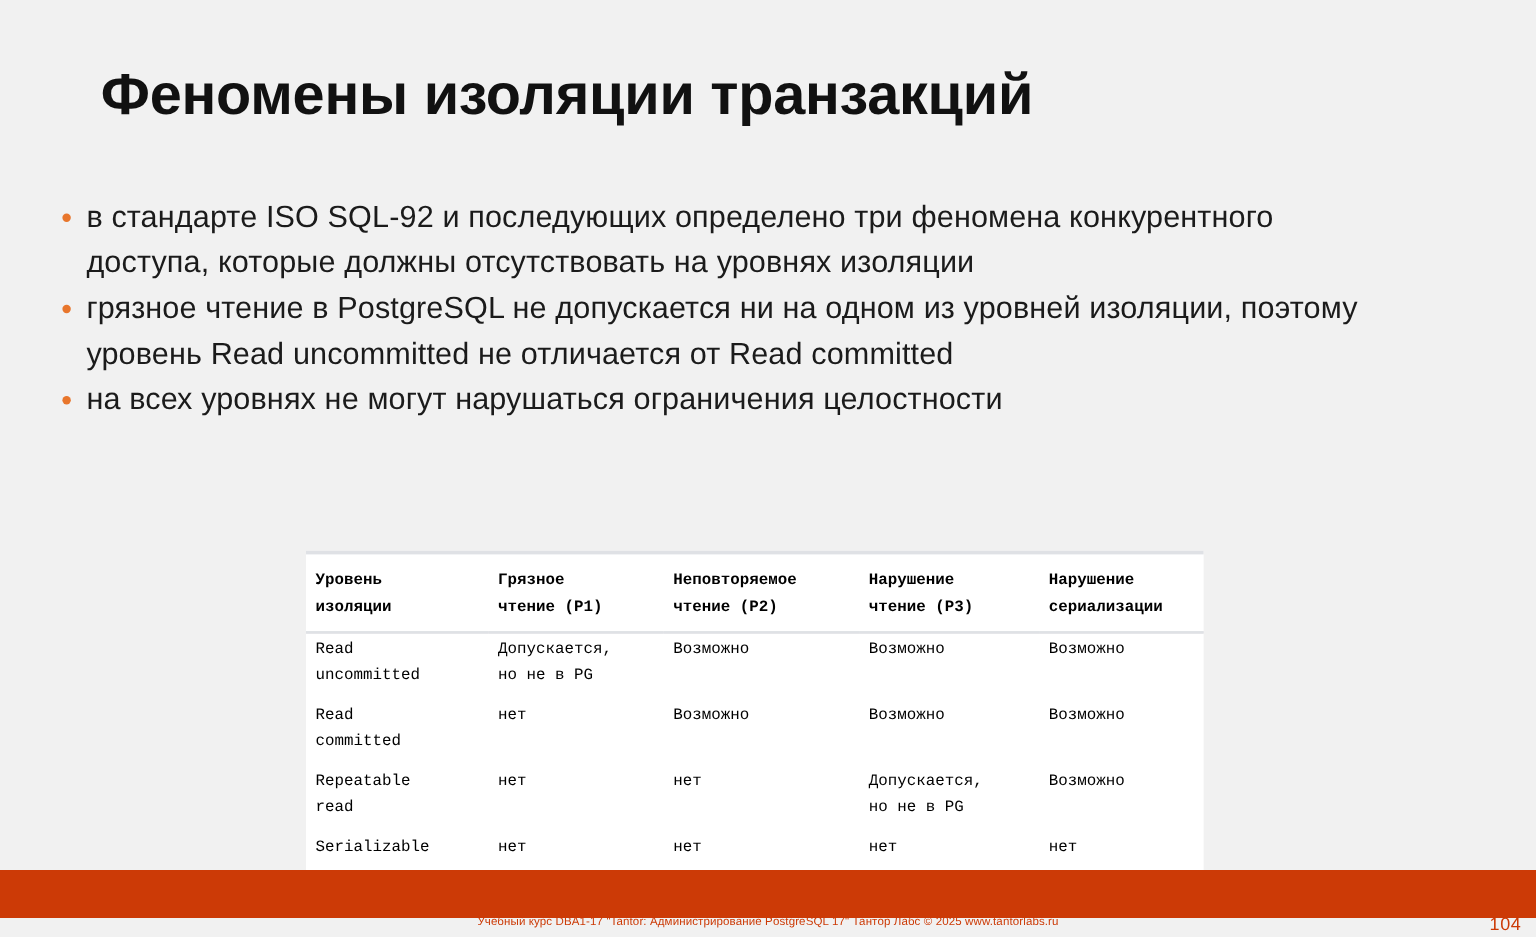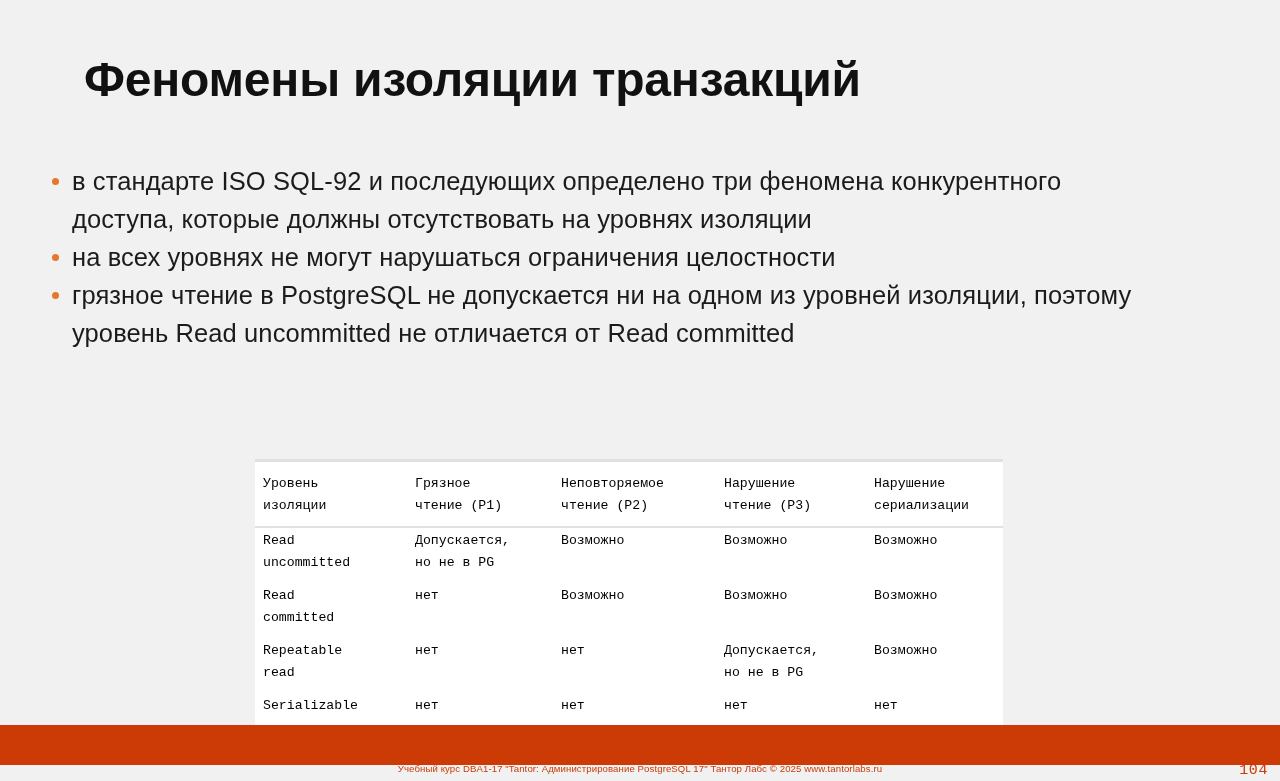--- a/index.html
+++ b/index.html
@@ -85,21 +85,21 @@
   table.phenomena-table {
     border-collapse: collapse;
     width: 100%;
     font-family: "Liberation Mono", "DejaVu Sans Mono", monospace;
     font-size: 13.2px;
     line-height: 21.5px;
     color: #000000;
     table-layout: fixed;
   }
   table.phenomena-table th {
-    font-weight: normal;
+    font-weight: bold;
     text-align: left;
     vertical-align: top;
     padding: 11px 8px 10px 8px;
     border-bottom: 2px solid #dfe1e5;
     white-space: pre-line;
   }
   table.phenomena-table td {
     text-align: left;
     vertical-align: top;
     padding: 2px 8px 10px 8px;
@@ -135,21 +135,21 @@
     letter-spacing: 0.1px;
     font-family: "Liberation Sans", "DejaVu Sans", sans-serif;
     white-space: nowrap;
   }
   .page-number {
     position: absolute;
     right: 12px;
     top: 762px;
     font-size: 15px;
     color: #cc3a06;
-    font-family: Liberation Mono, monospace;
+    font-family: Liberation Sans, sans-serif;
     letter-spacing: 0.6px;
   }
 
   
   .tantor-logo {
     position: absolute;
     right: 18px;
     top: 727px;
     width: 112px;
     height: 36px;
@@ -171,27 +171,27 @@
     <div class="bullet-item">
       <span class="bullet-marker">
         <span class="bullet-dot"></span>
       </span>
       <span class="bullet-text">в стандарте ISO SQL-92 и последующих определено три феномена конкурентного доступа, которые должны отсутствовать на уровнях изоляции</span>
     </div>
     <div class="bullet-item">
       <span class="bullet-marker">
         <span class="bullet-dot"></span>
       </span>
-      <span class="bullet-text">на всех уровнях не могут нарушаться ограничения целостности</span>
+      <span class="bullet-text">грязное чтение в PostgreSQL не допускается ни на одном из уровней изоляции, поэтому уровень Read uncommitted не отличается от Read committed</span>
     </div>
     <div class="bullet-item">
       <span class="bullet-marker">
         <span class="bullet-dot"></span>
       </span>
-      <span class="bullet-text">грязное чтение в PostgreSQL не допускается ни на одном из уровней изоляции, поэтому уровень Read uncommitted не отличается от Read committed</span>
+      <span class="bullet-text">на всех уровнях не могут нарушаться ограничения целостности</span>
     </div>
   </div>
 
   <div class="phenomena-table-wrap">
     <table class="phenomena-table">
       <colgroup>
         <col class="col-0">
           <col class="col-1">
           <col class="col-2">
           <col class="col-3">

